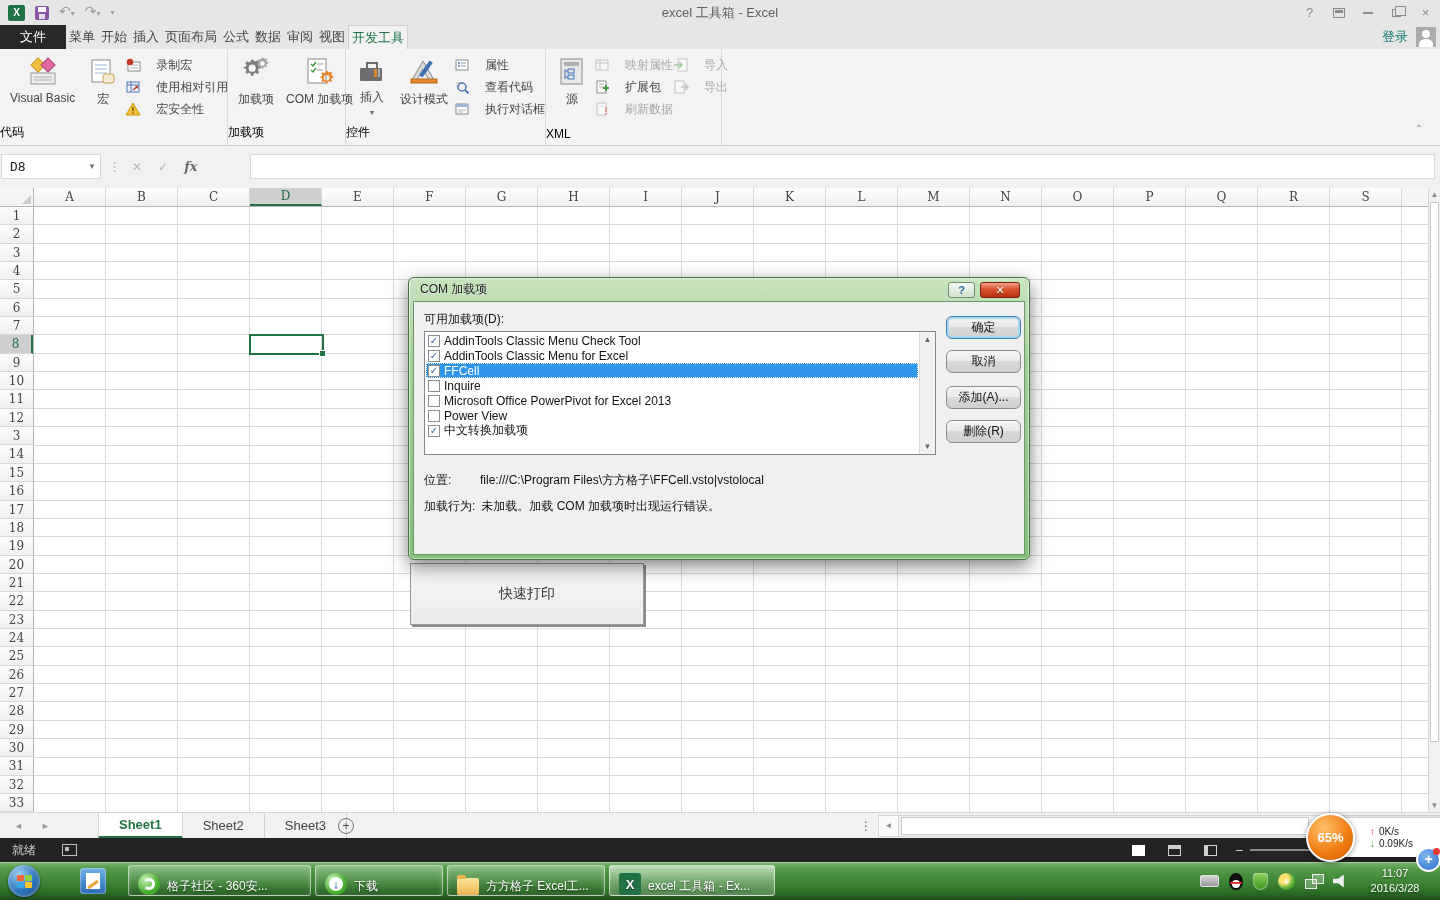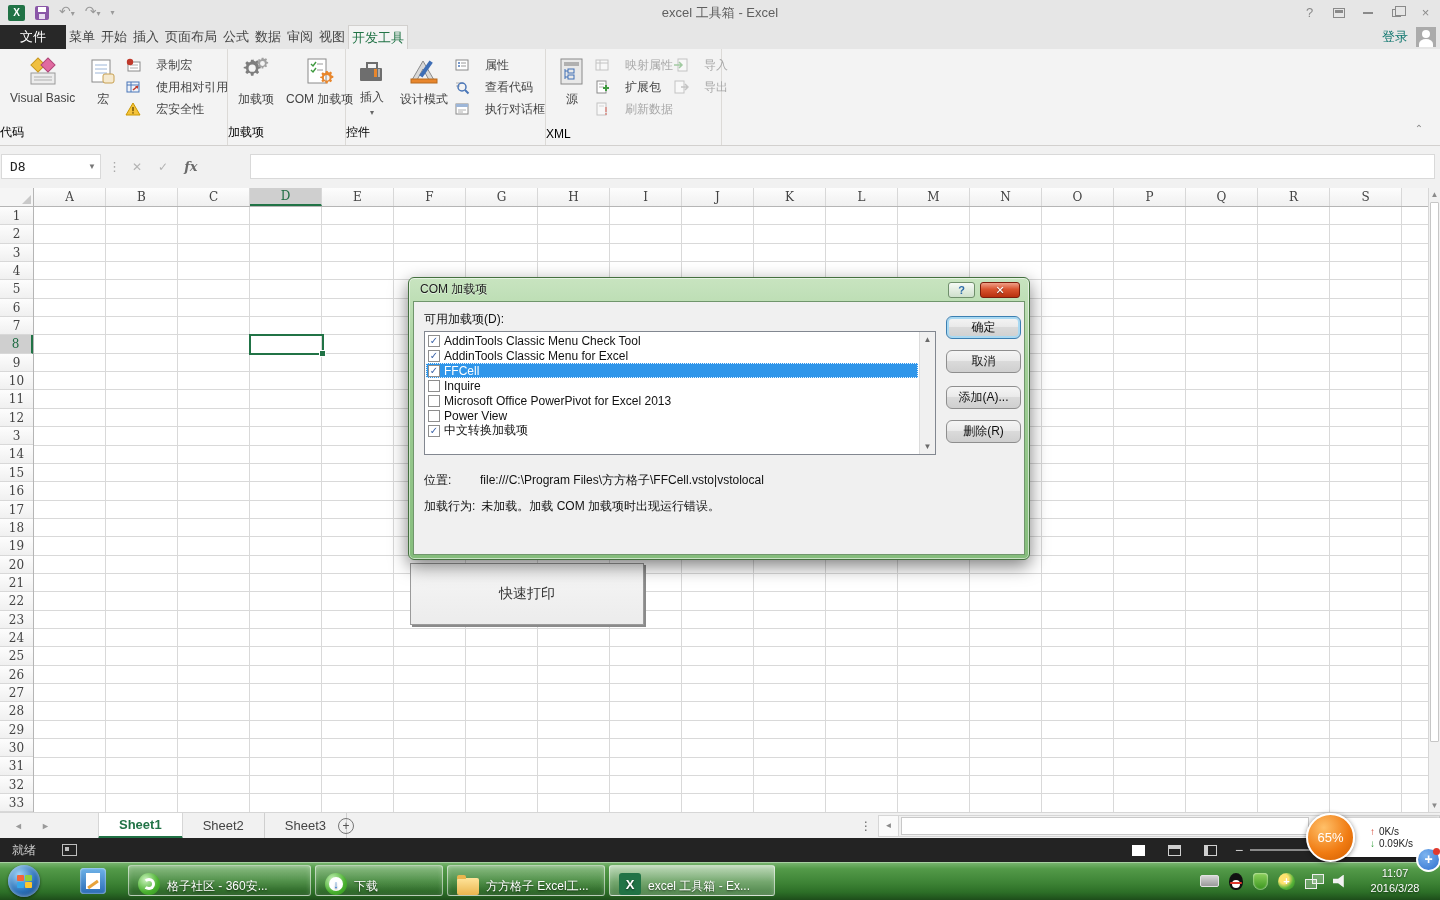--- a/index.html
+++ b/index.html
@@ -127,21 +127,21 @@
 .tr-net:before{content:"";position:absolute;left:0;top:5px;width:10px;height:8px;border:1px solid #efefef;background:rgba(255,255,255,.25)}
 .tr-net:after{content:"";position:absolute;left:7px;top:0;width:10px;height:8px;border:1px solid #efefef;background:rgba(255,255,255,.25)}
 .tr-spk{width:15px;height:13px;background:#f2f2f2;clip-path:polygon(0 32%,34% 32%,72% 0,72% 100%,34% 68%,0 68%)}
 .clock{position:absolute;right:2px;top:4px;width:86px;text-align:center;color:#fff;font-size:11px;line-height:15px;text-shadow:0 1px 2px rgba(0,0,0,.6)}
 
 .speedw{position:absolute;left:1306px;top:813px;width:134px;height:49px;z-index:300}
 .pill{position:absolute;left:30px;top:5px;right:0;bottom:5px;background:#fff;border-radius:8px 0 0 8px;box-shadow:0 1px 5px rgba(0,0,0,.45);display:flex;flex-direction:column;justify-content:center;padding-left:34px;gap:1px}
 .rate{display:flex;align-items:center;gap:4px;font-size:10px;color:#222}
 .up{color:#d23c2a;font-size:10px;font-weight:bold}
 .dn{color:#2f9e37;font-size:10px;font-weight:bold}
-.ball65{position:absolute;left:0;top:0;width:49px;height:49px;border-radius:50%;background:radial-gradient(circle at 35% 28%,#ffc069,#f07b12 58%,#cf5c00);border:2px solid #fff;box-shadow:0 1px 5px rgba(0,0,0,.45);color:#fff;font-weight:normal;font-size:13px;display:flex;align-items:center;justify-content:center}
+.ball65{position:absolute;left:0;top:0;width:49px;height:49px;border-radius:50%;background:radial-gradient(circle at 35% 28%,#ffc069,#f07b12 58%,#cf5c00);border:2px solid #fff;box-shadow:0 1px 5px rgba(0,0,0,.45);color:#fff;font-weight:bold;font-size:13px;display:flex;align-items:center;justify-content:center}
 .bluep{position:absolute;left:110px;top:34px;width:25px;height:25px;border-radius:50%;background:radial-gradient(circle at 35% 30%,#7db4f0,#2d6fce);border:2px solid #fff;color:#fff;font-weight:bold;font-size:14px;line-height:21px;text-align:center}
 .bluep:after{content:"";position:absolute;right:-1px;top:-1px;width:7px;height:7px;border-radius:50%;background:#e03a2f}
 
 .dialog{position:absolute;left:408px;top:277px;width:622px;height:283px;border-radius:6px;background:linear-gradient(180deg,#c8e4c0 0%,#a3d099 30%,#85bd7c 100%);border:1px solid #44703f;box-shadow:0 6px 18px rgba(0,0,0,.5),inset 0 0 0 1px rgba(255,255,255,.55);z-index:200}
 .dlgtitle{height:23px;line-height:23px;padding-left:11px;font-size:12px;color:#1c1c1c;text-shadow:0 1px 0 rgba(255,255,255,.5)}
 .dlghelp{position:absolute;right:54px;top:4px;width:27px;height:16px;border-radius:3px;background:linear-gradient(#f6faf5,#cfe0cc);border:1px solid #6f8f6b;color:#2d6ca8;font-weight:bold;font-size:11px;text-align:center;line-height:14px}
 .dlgclose{position:absolute;right:9px;top:4px;width:40px;height:16px;border-radius:3px;background:linear-gradient(#f0a088,#d9542f 45%,#b8300f);border:1px solid #7c1d0b;color:#fff;font-weight:bold;font-size:11px;text-align:center;line-height:14px;text-shadow:0 1px 1px rgba(0,0,0,.5)}
 .dlgbody{position:absolute;left:4px;right:4px;top:23px;bottom:4px;background:#f0f0f0;border:1px solid #70966c}
 .dlglabel{position:absolute;left:10px;top:9px;font-size:12px;color:#111}
 .alist{position:absolute;left:10px;top:29px;width:512px;height:124px;background:#fff;border:1px solid #828790}

